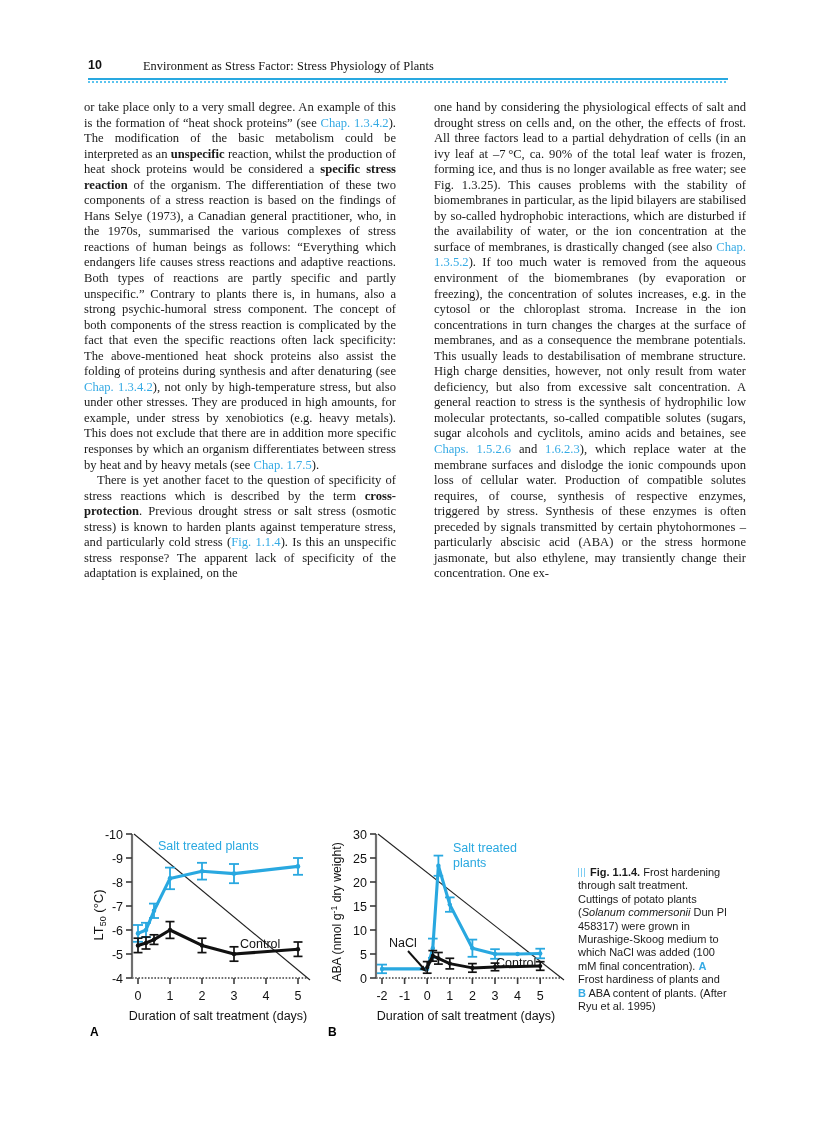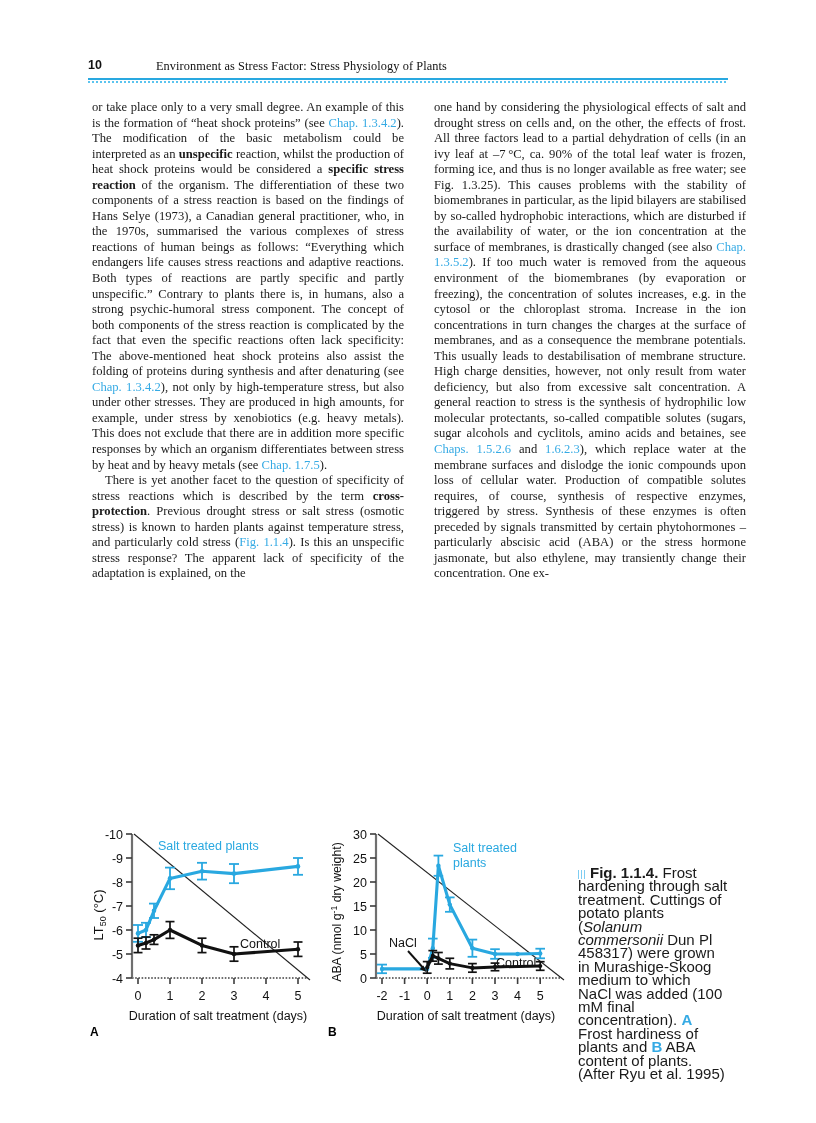--- a/index.html
+++ b/index.html
@@ -18,58 +18,58 @@
     position:absolute; left:88px; top:58px; width:640px; height:30px;
   }
   .header .folio {
     position:absolute; left:0; top:0;
     font-family:"Liberation Sans", sans-serif;
     font-weight:bold; font-size:12.5px; color:#111;
   }
   .header .runhead {
     position:absolute; left:55px; top:1px;
     font-family:"Liberation Serif", serif;
-    font-size:12.3px; color:#111; letter-spacing:.1px;margin-left:13px;
+    font-size:12.3px; color:#111; letter-spacing:.1px;
   }
   .header .rule {
     position:absolute; left:0; top:20px; width:640px; height:2px;
     background:#29a8e0;
   }
   .header .rule.dots {
     top:23px; height:2px;
     background:repeating-linear-gradient(to right,#5bc4ef 0 2px,transparent 2px 4px);
   }
 
   
   .col {
     position:absolute; top:100px; width:312px;
     font-size:12.6px; line-height:15.55px;
     text-align:justify;
     hyphens:manual;
   }
   .col p { margin:0; }
   .col p.indent { text-indent:13px; }
-  .col-left  { left:92px; }
+  .col-left  { left:84px; }
   .col-right { left:416px;margin-left:18px; }
   .lnk { color:#35aae4; }
   .bold { font-weight:bold; }
 
   
   .figure-zone { position:absolute; left:88px; top:820px; width:640px; height:240px; }
 
   .chart { position:absolute; top:0; }
   .chart svg { display:block; }
   .chart-a { left:0px; }
   .chart-b { left:238px; }
 
   
   .caption {
     position:absolute; left:578px; top:866px; width:150px;
     font-family:"Liberation Sans", sans-serif;
-    font-size:15px; line-height:13.4px;
+    font-size:11px; line-height:13.4px;
     color:#1a1a1a;
   }
   .caption .figmark {
     display:inline-block; width:9px; height:9px;
     background:
       repeating-linear-gradient(to right,#7ecdf2 0 1.5px,#ffffff 1.5px 3px),
       #9bd8f5;
     vertical-align:-1px; margin-right:3px;
   }
   .caption .cap-bold { font-weight:bold; }

